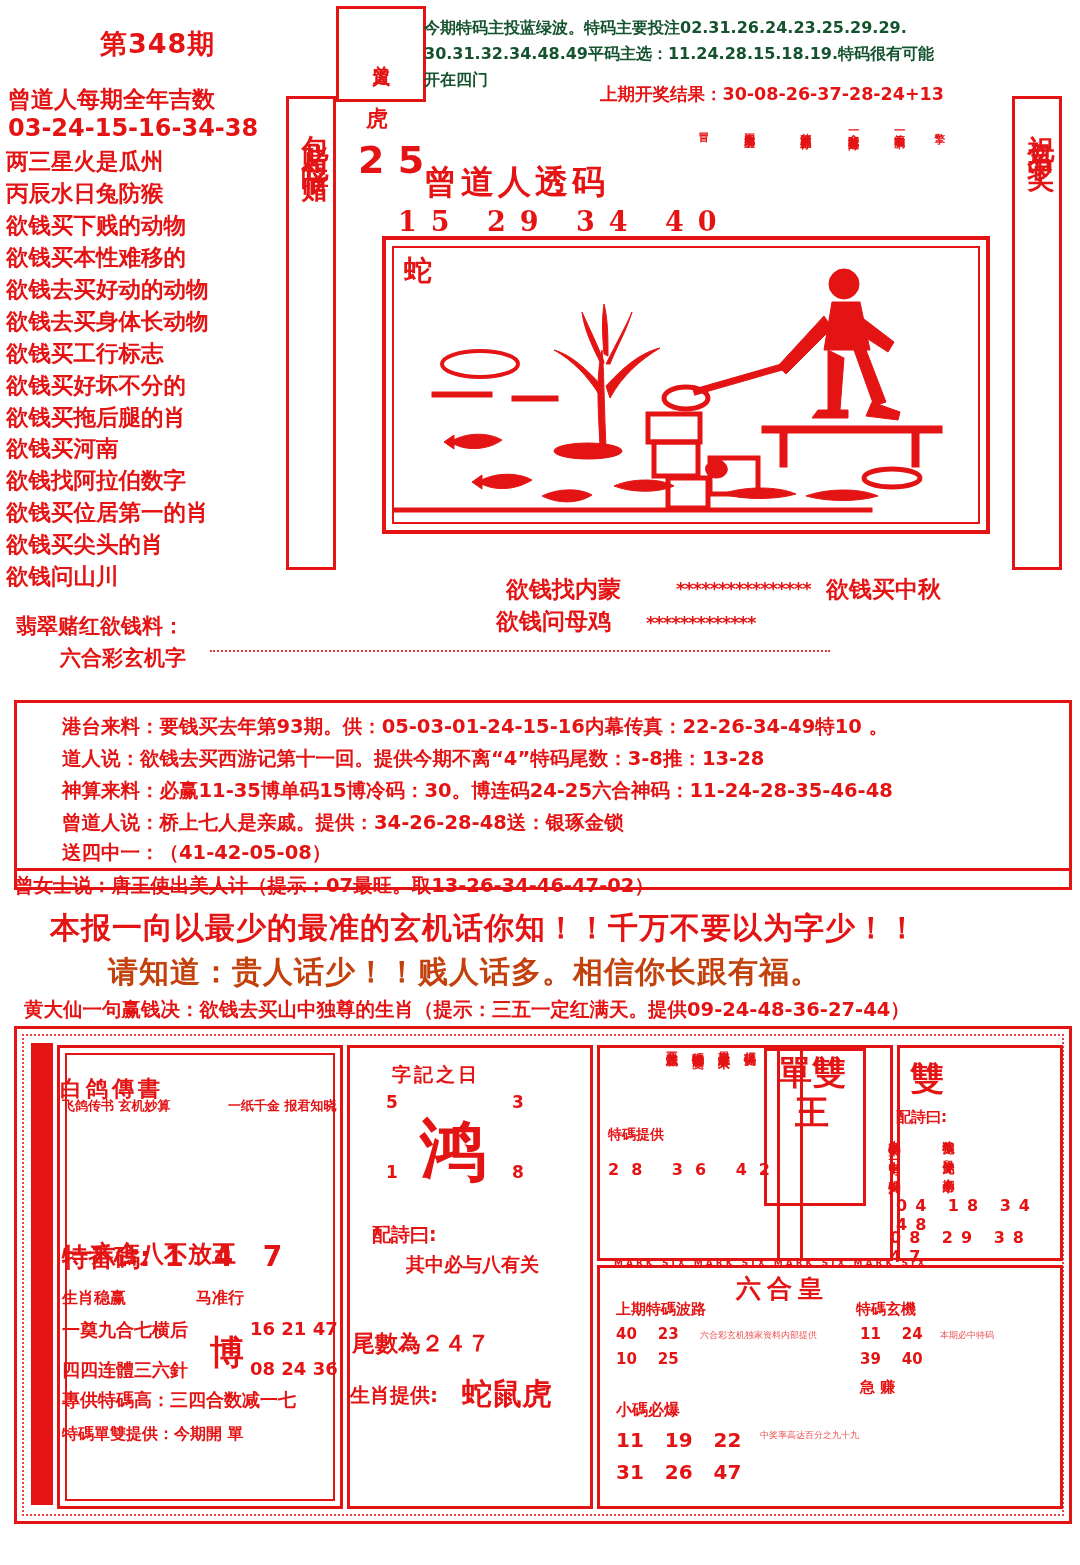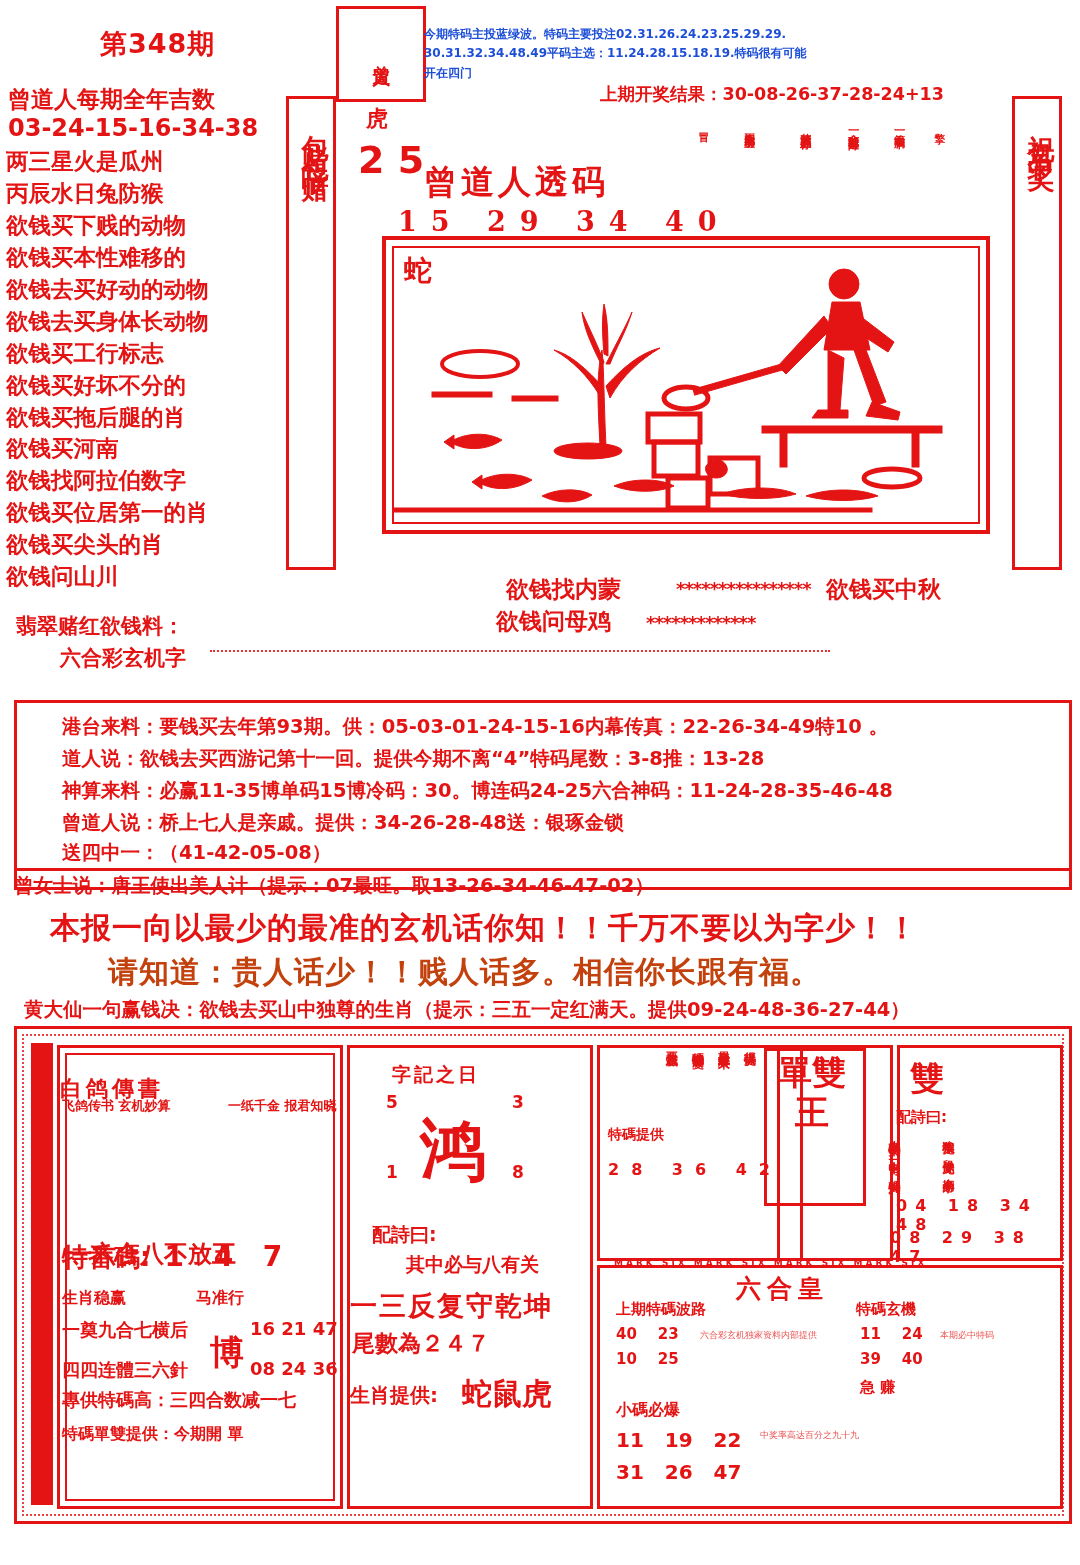--- a/index.html
+++ b/index.html
@@ -23,22 +23,22 @@
     position:absolute;left:336px;top:6px;width:84px;height:90px;
     border:3px solid #e41414;
     display:flex;align-items:center;justify-content:center;
   }
   .logo-inner{
     font-size:17px;font-weight:bold;color:#e41414;line-height:1.0;
     writing-mode:vertical-rl;letter-spacing:2px;
     transform:scale(1.05);
   }
   .hdr-lines{
-    position:absolute;left:424px;top:25px;width:650px;
-    font-size:12px;font-weight:bold;color:#1d4ed8;line-height:1.62;
+    position:absolute;left:424px;top:15px;width:650px;
+    font-size:16px;font-weight:bold;color:#14532d;line-height:1.62;
   }
   .hdr-prev{
     position:absolute;left:600px;top:82px;
     font-size:17.5px;font-weight:bold;color:#e41414;
   }
 
   
   .left-title{
     position:absolute;left:8px;top:84px;font-size:23px;font-weight:bold;color:#e41414;
   }
@@ -461,21 +461,20 @@
   <div class="pl-bo">博</div>
 
   <div class="pm-top">字記之日</div>
   <div class="pm-n5">5</div>
   <div class="pm-n3">3</div>
   <div class="pm-n1">1</div>
   <div class="pm-n8">8</div>
   <div class="pm-hong">鸿</div>
   <div class="pm-pei">配詩曰:</div>
   <div class="pm-pei2">其中必与八有关</div>
-  <div class="pm-big">一三反复守乾坤</div>
   <div class="pm-big2">尾數為２４７</div>
   <div class="pm-sx">生肖提供:</div>
   <div class="pm-sx-v">蛇鼠虎</div>
 
   <div class="tr-col trc1">得碼提供</div>
   <div class="tr-col trc2">果聚月单解來买</div>
   <div class="tr-col trc3">特碼壽測單雙</div>
   <div class="tr-col trc4">要您贏钱</div>
   <div class="tr-label">特碼提供</div>
   <div class="tr-nums">28   36   42</div>

